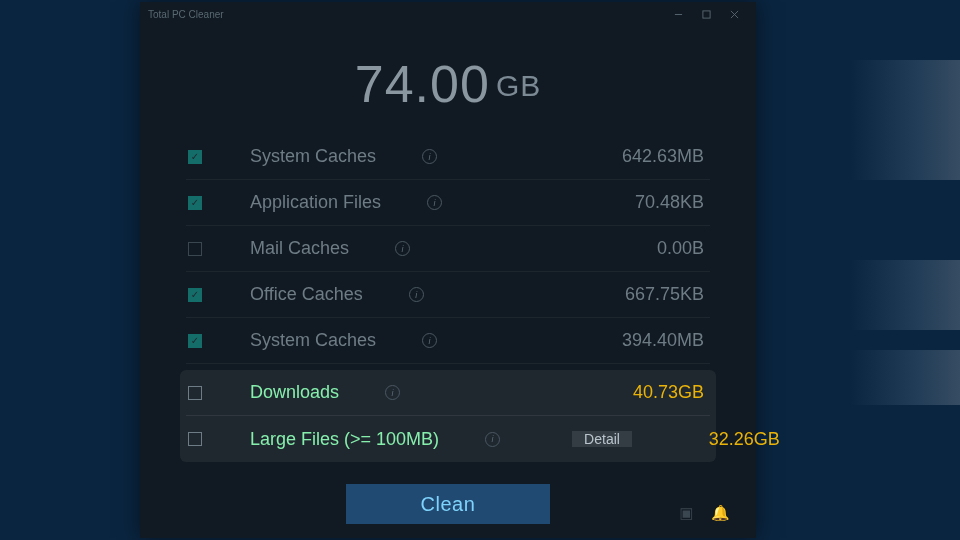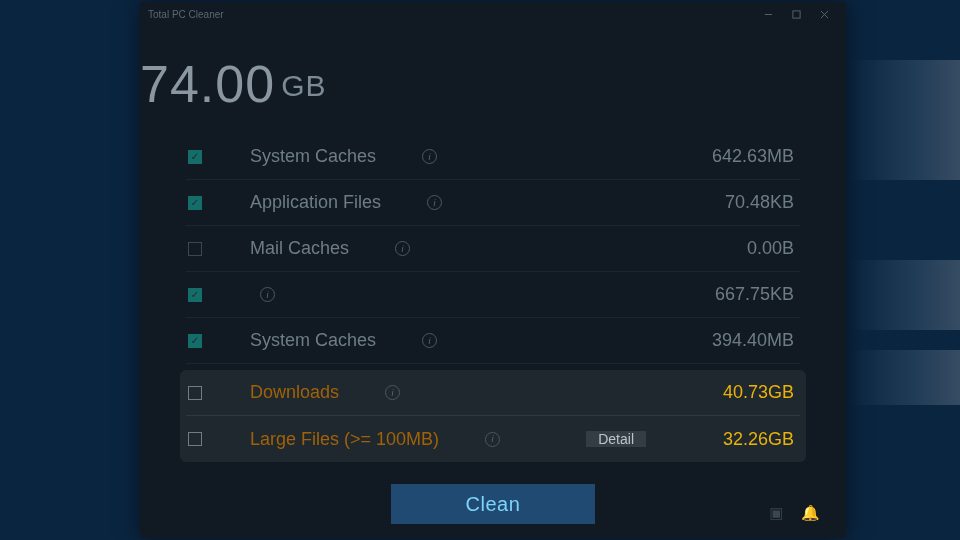--- a/index.html
+++ b/index.html
@@ -12,21 +12,21 @@
   }
   
   .bg-band { position: absolute; right: 0; width: 110px; background: linear-gradient(90deg, rgba(255,255,255,0) 0%, rgba(200,230,255,0.12) 60%, rgba(255,255,255,0.18) 100%); }
   .bg-band.b1 { top: 60px; height: 120px; }
   .bg-band.b2 { top: 260px; height: 70px; }
   .bg-band.b3 { top: 350px; height: 55px; }
 
   .window {
     position: absolute;
     left: 140px; top: 2px;
-    width: 706px; height: 536px;
+    width: 616px; height: 536px;
     background: #111a22;
     box-shadow: 0 0 20px rgba(0,0,0,0.5);
   }
   .titlebar {
     height: 24px;
     display: flex;
     align-items: center;
     padding: 0 8px;
     color: #586872;
     font-size: 10px;
@@ -34,21 +34,21 @@
   .titlebar .title { flex: 1; }
   .titlebar .tbtn {
     width: 28px; height: 20px;
     display: flex; align-items: center; justify-content: center;
     color: #5a6a74;
     font-size: 11px;
   }
   .titlebar .tbtn svg { width: 9px; height: 9px; stroke: #5a6a74; stroke-width: 1; fill: none; }
 
   .total {
-    text-align: left;
+    text-align: center;
     margin-top: 28px;
     color: #7c8a95;
     letter-spacing: 1px;
   }
   .total .num { font-size: 52px; font-weight: 300; color: #8a97a1; }
   .total .unit { font-size: 30px; font-weight: 300; margin-left: 6px; vertical-align: 6px; }
 
   .list {
     margin: 20px 46px 0 46px;
   }
@@ -89,21 +89,21 @@
   .row .size { font-size: 18px; text-align: right; min-width: 96px; }
 
   .group-hl {
     background: rgba(255,255,255,0.06);
     border-radius: 6px;
     padding: 0 6px;
     margin: 6px -6px 0 -6px;
   }
   .group-hl .row { color: #c7d0d7; border-bottom: 1px solid rgba(255,255,255,0.08); }
   .group-hl .row:last-child { border-bottom: none; }
-  .group-hl .row .label { color: #a16207; }
+  .group-hl .row .label { color: #86efac; }
   .group-hl .row .size { color: #eab308; }
   .group-hl .row .check { border-color: #6e7c86; }
 
   .clean-btn {
     display: block;
     margin: 22px auto 0 auto;
     width: 204px; height: 40px;
     background: #214a72;
     border: none;
     color: #7dd3fc;
@@ -169,20 +169,21 @@
       </div>
       <div class="row">
         <span class="check"></span>
         <span class="label">Mail Caches</span>
         <span class="info">i</span>
         <span class="spacer"></span>
         <span class="size">0.00B</span>
       </div>
       <div class="row">
         <span class="check checked"></span>
+        <span class="label">Office Caches</span>
         <span class="info">i</span>
         <span class="spacer"></span>
         <span class="size">667.75KB</span>
       </div>
       <div class="row">
         <span class="check checked"></span>
         <span class="label">System Caches</span>
         <span class="info">i</span>
         <span class="spacer"></span>
         <span class="size">394.40MB</span>

